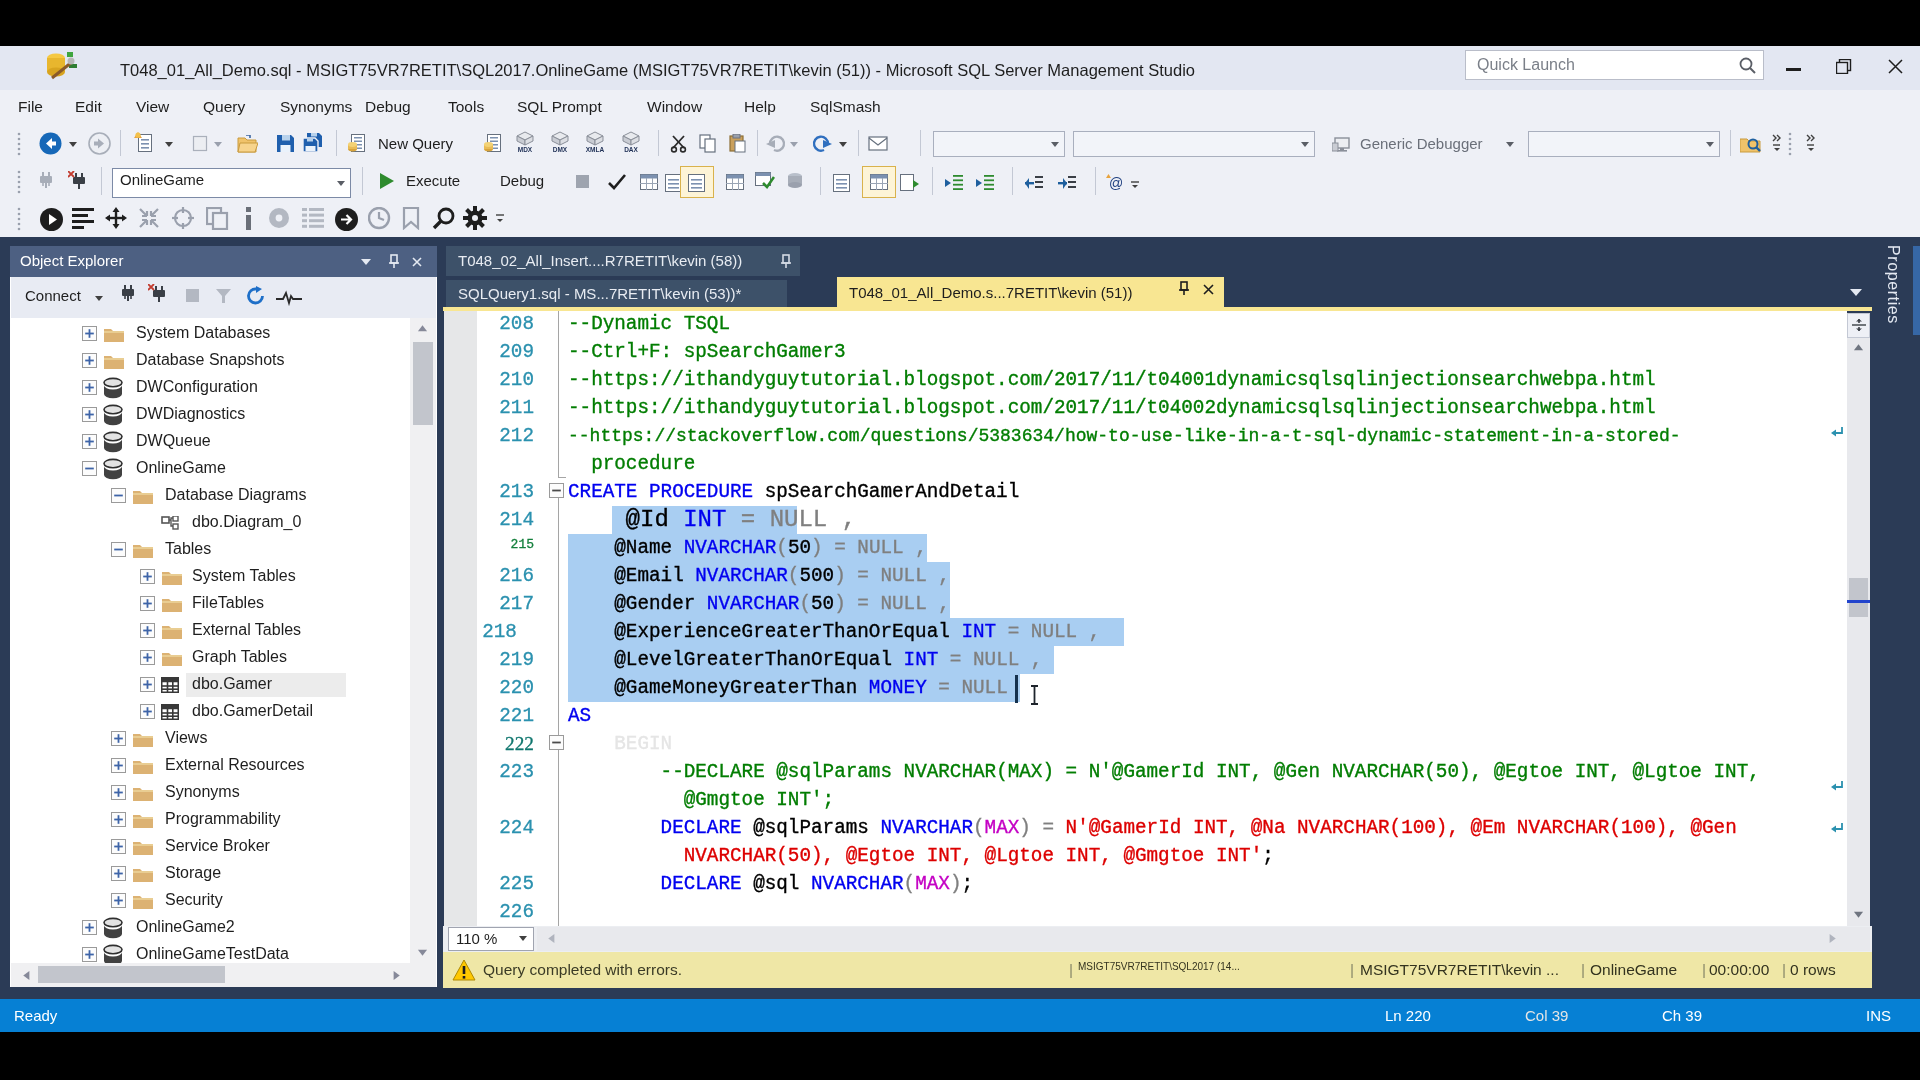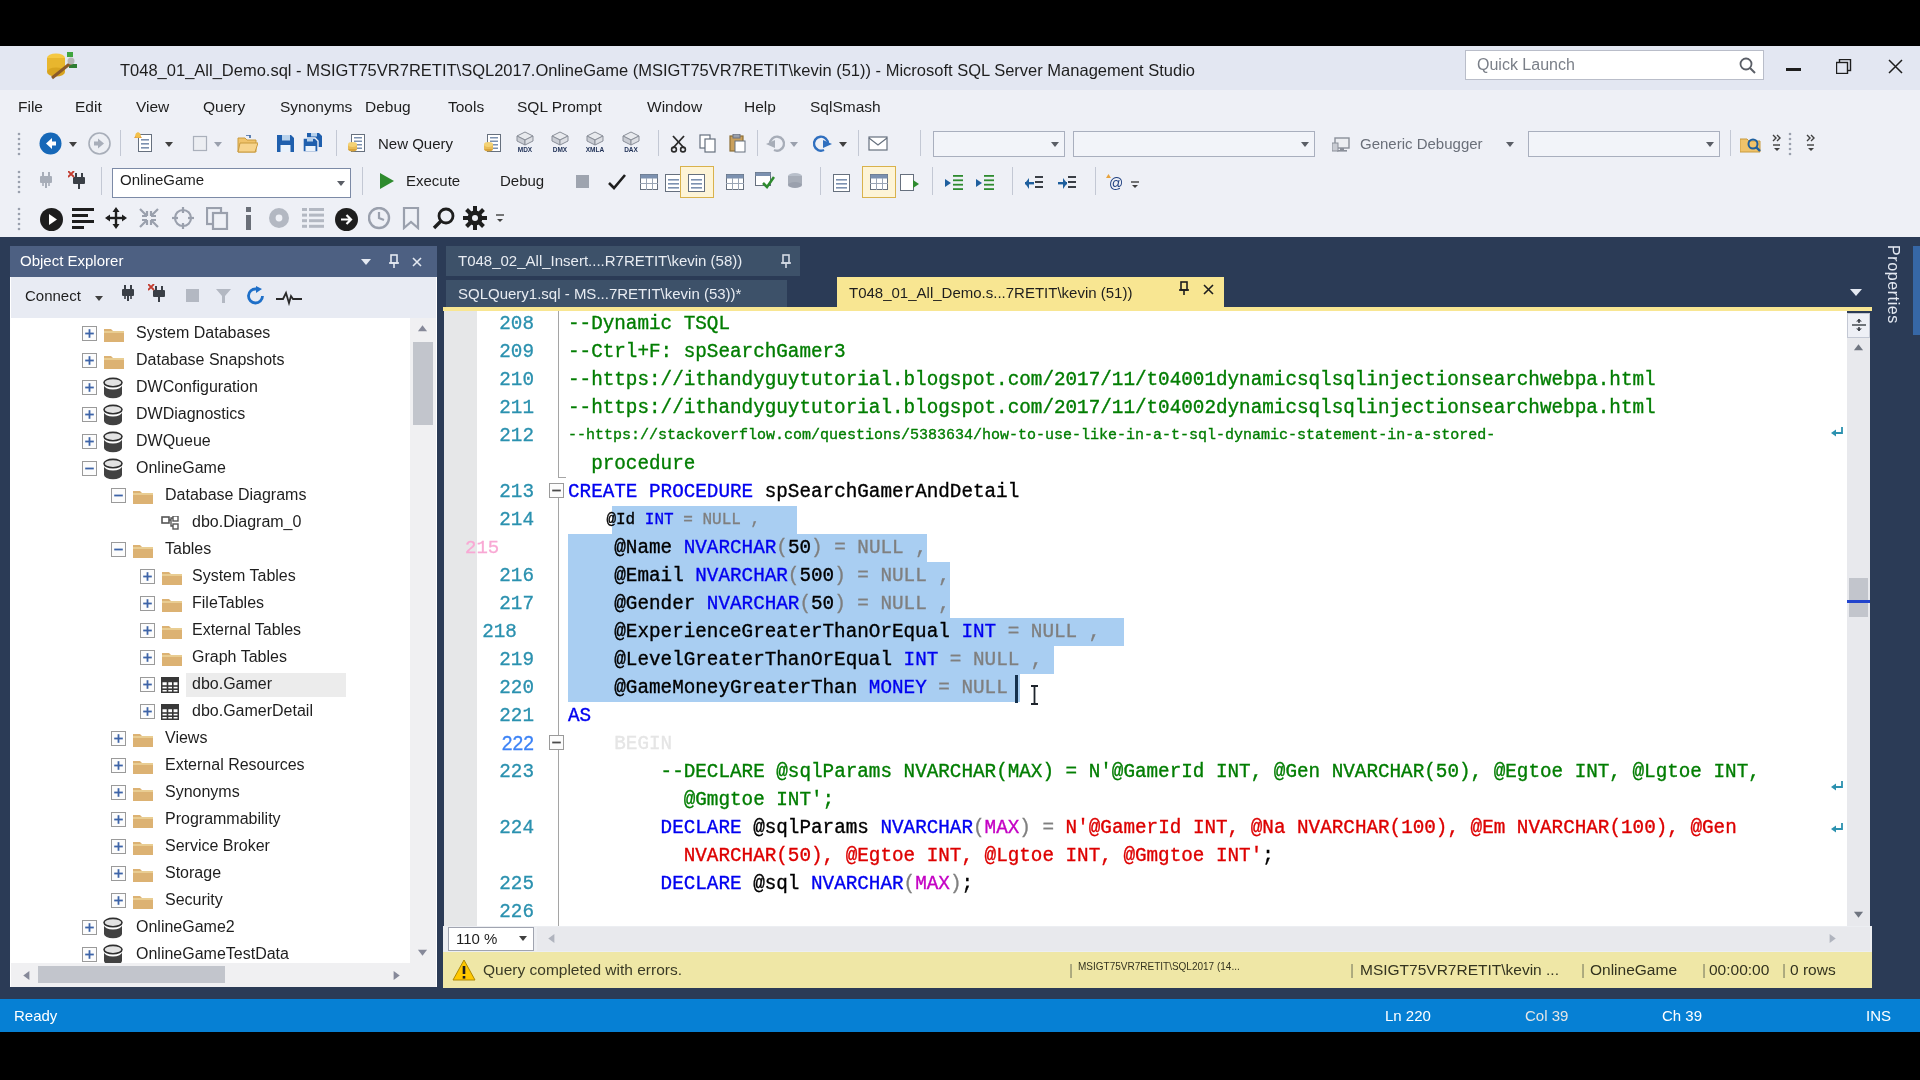--- a/index.html
+++ b/index.html
@@ -800,28 +800,28 @@
 <div style="position:absolute;left:443px;top:307px;width:1429px;height:4px;background:#f8e692"></div>
 <div style="position:absolute;left:444px;top:311px;width:1403px;height:615px;background:#fff"></div>
 <div style="position:absolute;left:444px;top:311px;width:33px;height:615px;background:#e6e7e8"></div>
 <div style="position:absolute;left:465px;top:313px;white-space:pre;font-size:19.3px;color:#2b91af;width:69px;text-align:right;font-family:'Liberation Mono',monospace;-webkit-text-stroke:0.3px">208</div>
 <div style="position:absolute;left:465px;top:341px;white-space:pre;font-size:19.3px;color:#2b91af;width:69px;text-align:right;font-family:'Liberation Mono',monospace;-webkit-text-stroke:0.3px">209</div>
 <div style="position:absolute;left:465px;top:369px;white-space:pre;font-size:19.3px;color:#2b91af;width:69px;text-align:right;font-family:'Liberation Mono',monospace;-webkit-text-stroke:0.3px">210</div>
 <div style="position:absolute;left:465px;top:397px;white-space:pre;font-size:19.3px;color:#2b91af;width:69px;text-align:right;font-family:'Liberation Mono',monospace;-webkit-text-stroke:0.3px">211</div>
 <div style="position:absolute;left:465px;top:425px;white-space:pre;font-size:19.3px;color:#2b91af;width:69px;text-align:right;font-family:'Liberation Mono',monospace;-webkit-text-stroke:0.3px">212</div>
 <div style="position:absolute;left:465px;top:481px;white-space:pre;font-size:19.3px;color:#2b91af;width:69px;text-align:right;font-family:'Liberation Mono',monospace;-webkit-text-stroke:0.3px">213</div>
 <div style="position:absolute;left:465px;top:509px;white-space:pre;font-size:19.3px;color:#2b91af;width:69px;text-align:right;font-family:'Liberation Mono',monospace;-webkit-text-stroke:0.3px">214</div>
-<div style="position:absolute;left:465px;top:537px;white-space:pre;font-size:19px;color:#f9a8d4;width:69px;text-align:left;font-family:'Liberation Mono',monospace;-webkit-text-stroke:0.3px">215</div>
+<div style="position:absolute;left:465px;top:537px;white-space:pre;font-size:13px;color:#15803d;width:69px;text-align:right;font-family:'Liberation Mono',monospace;-webkit-text-stroke:0.3px">215</div>
 <div style="position:absolute;left:465px;top:565px;white-space:pre;font-size:19.3px;color:#2b91af;width:69px;text-align:right;font-family:'Liberation Mono',monospace;-webkit-text-stroke:0.3px">216</div>
 <div style="position:absolute;left:465px;top:593px;white-space:pre;font-size:19.3px;color:#2b91af;width:69px;text-align:right;font-family:'Liberation Mono',monospace;-webkit-text-stroke:0.3px">217</div>
 <div style="position:absolute;left:465px;top:621px;white-space:pre;font-size:19.3px;color:#2b91af;width:69px;text-align:center;font-family:'Liberation Mono',monospace;-webkit-text-stroke:0.3px">218</div>
 <div style="position:absolute;left:465px;top:649px;white-space:pre;font-size:19.3px;color:#2b91af;width:69px;text-align:right;font-family:'Liberation Mono',monospace;-webkit-text-stroke:0.3px">219</div>
 <div style="position:absolute;left:465px;top:677px;white-space:pre;font-size:19.3px;color:#2b91af;width:69px;text-align:right;font-family:'Liberation Mono',monospace;-webkit-text-stroke:0.3px">220</div>
 <div style="position:absolute;left:465px;top:705px;white-space:pre;font-size:19.3px;color:#2b91af;width:69px;text-align:right;font-family:'Liberation Mono',monospace;-webkit-text-stroke:0.3px">221</div>
-<div style="position:absolute;left:465px;top:733px;white-space:pre;font-size:19.3px;color:#3b82f6;width:69px;text-align:right;font-family:Liberation Sans, sans-serif;-webkit-text-stroke:0.3px">222</div>
+<div style="position:absolute;left:465px;top:733px;white-space:pre;font-size:19.3px;color:#0f766e;width:69px;text-align:right;font-family:Liberation Serif, serif;-webkit-text-stroke:0.3px">222</div>
 <div style="position:absolute;left:465px;top:761px;white-space:pre;font-size:19.3px;color:#2b91af;width:69px;text-align:right;font-family:'Liberation Mono',monospace;-webkit-text-stroke:0.3px">223</div>
 <div style="position:absolute;left:465px;top:817px;white-space:pre;font-size:19.3px;color:#2b91af;width:69px;text-align:right;font-family:'Liberation Mono',monospace;-webkit-text-stroke:0.3px">224</div>
 <div style="position:absolute;left:465px;top:873px;white-space:pre;font-size:19.3px;color:#2b91af;width:69px;text-align:right;font-family:'Liberation Mono',monospace;-webkit-text-stroke:0.3px">225</div>
 <div style="position:absolute;left:465px;top:901px;white-space:pre;font-size:19.3px;color:#2b91af;width:69px;text-align:right;font-family:'Liberation Mono',monospace;-webkit-text-stroke:0.3px">226</div>
 <div style="position:absolute;left:558px;top:311px;width:1px;height:166px;background:#a5a5a5"></div>
 <div style="position:absolute;left:558px;top:477px;width:8px;height:1px;background:#a5a5a5"></div>
 <div style="position:absolute;left:549px;top:483px;line-height:0"><svg width="15" height="15" viewBox="0 0 15 15">
       <rect x="0.5" y="0.5" width="14" height="14" fill="#fcfcfc" stroke="#9a9a9a" stroke-width="1"></rect>
       <line x1="3.2" y1="7.5" x2="11.8" y2="7.5" stroke="#4a4a4a" stroke-width="1.8"></line>
     </svg></div>
@@ -835,24 +835,24 @@
 <div style="position:absolute;left:568px;top:534px;width:359px;height:28px;background:#a9cef2"></div>
 <div style="position:absolute;left:568px;top:562px;width:382px;height:28px;background:#a9cef2"></div>
 <div style="position:absolute;left:568px;top:590px;width:382px;height:28px;background:#a9cef2"></div>
 <div style="position:absolute;left:568px;top:618px;width:556px;height:28px;background:#a9cef2"></div>
 <div style="position:absolute;left:568px;top:646px;width:486px;height:28px;background:#a9cef2"></div>
 <div style="position:absolute;left:568px;top:674px;width:452px;height:28px;background:#a9cef2"></div>
 <div class="mono" style="position:absolute;left:568px;top:310px;height:28px;line-height:28px;font-size:19.3px;white-space:pre;color:#000"><span style="color:#027d02">--Dynamic TSQL</span></div>
 <div class="mono" style="position:absolute;left:568px;top:338px;height:28px;line-height:28px;font-size:19.3px;white-space:pre;color:#000"><span style="color:#027d02">--Ctrl+F: spSearchGamer3</span></div>
 <div class="mono" style="position:absolute;left:568px;top:366px;height:28px;line-height:28px;font-size:19.3px;white-space:pre;color:#000"><span style="color:#027d02">--https://ithandyguytutorial.blogspot.com/2017/11/t04001dynamicsqlsqlinjectionsearchwebpa.html</span></div>
 <div class="mono" style="position:absolute;left:568px;top:394px;height:28px;line-height:28px;font-size:19.3px;white-space:pre;color:#000"><span style="color:#027d02">--https://ithandyguytutorial.blogspot.com/2017/11/t04002dynamicsqlsqlinjectionsearchwebpa.html</span></div>
-<div class="mono" style="position:absolute;left:568px;top:422px;height:28px;line-height:28px;font-size:15px;white-space:pre;color:#000"><span style="color:#027d02">--https://stackoverflow.com/questions/5383634/how-to-use-like-in-a-t-sql-dynamic-statement-in-a-stored-</span></div>
+<div class="mono" style="position:absolute;left:568px;top:422px;height:28px;line-height:28px;font-size:18px;white-space:pre;color:#000"><span style="color:#027d02">--https://stackoverflow.com/questions/5383634/how-to-use-like-in-a-t-sql-dynamic-statement-in-a-stored-</span></div>
 <div class="mono" style="position:absolute;left:568px;top:450px;height:28px;line-height:28px;font-size:19.3px;white-space:pre;color:#000"><span style="color:#027d02">  procedure</span></div>
 <div class="mono" style="position:absolute;left:568px;top:478px;height:28px;line-height:28px;font-size:19.3px;white-space:pre;color:#000"><span style="color:#0000f0">CREATE PROCEDURE</span><span style="color:#000"> spSearchGamerAndDetail</span></div>
-<div class="mono" style="position:absolute;left:568px;top:506px;height:28px;line-height:28px;font-size:16px;white-space:pre;color:#000">    <span style="color:#000">@Id </span><span style="color:#0000f0">INT</span><span style="color:#7f7f7f"> = NULL ,</span></div>
+<div class="mono" style="position:absolute;left:568px;top:506px;height:28px;line-height:28px;font-size:24px;white-space:pre;color:#000">    <span style="color:#000">@Id </span><span style="color:#0000f0">INT</span><span style="color:#7f7f7f"> = NULL ,</span></div>
 <div class="mono" style="position:absolute;left:568px;top:534px;height:28px;line-height:28px;font-size:19.3px;white-space:pre;color:#000"><span style="color:#000">    @Name </span><span style="color:#0000f0">NVARCHAR</span><span style="color:#7f7f7f">(</span><span style="color:#000">50</span><span style="color:#7f7f7f">)</span><span style="color:#7f7f7f"> = NULL ,</span></div>
 <div class="mono" style="position:absolute;left:568px;top:562px;height:28px;line-height:28px;font-size:19.3px;white-space:pre;color:#000"><span style="color:#000">    @Email </span><span style="color:#0000f0">NVARCHAR</span><span style="color:#7f7f7f">(</span><span style="color:#000">500</span><span style="color:#7f7f7f">)</span><span style="color:#7f7f7f"> = NULL ,</span></div>
 <div class="mono" style="position:absolute;left:568px;top:590px;height:28px;line-height:28px;font-size:19.3px;white-space:pre;color:#000"><span style="color:#000">    @Gender </span><span style="color:#0000f0">NVARCHAR</span><span style="color:#7f7f7f">(</span><span style="color:#000">50</span><span style="color:#7f7f7f">)</span><span style="color:#7f7f7f"> = NULL ,</span></div>
 <div class="mono" style="position:absolute;left:568px;top:618px;height:28px;line-height:28px;font-size:19.3px;white-space:pre;color:#000"><span style="color:#000">    @ExperienceGreaterThanOrEqual </span><span style="color:#0000f0">INT</span><span style="color:#7f7f7f"> = NULL ,</span></div>
 <div class="mono" style="position:absolute;left:568px;top:646px;height:28px;line-height:28px;font-size:19.3px;white-space:pre;color:#000"><span style="color:#000">    @LevelGreaterThanOrEqual </span><span style="color:#0000f0">INT</span><span style="color:#7f7f7f"> = NULL ,</span></div>
 <div class="mono" style="position:absolute;left:568px;top:674px;height:28px;line-height:28px;font-size:19.3px;white-space:pre;color:#000"><span style="color:#000">    @GameMoneyGreaterThan </span><span style="color:#0000f0">MONEY</span><span style="color:#7f7f7f"> = NULL</span></div>
 <div class="mono" style="position:absolute;left:568px;top:702px;height:28px;line-height:28px;font-size:19.3px;white-space:pre;color:#000"><span style="color:#0000f0">AS</span></div>
 <div class="mono" style="position:absolute;left:568px;top:730px;height:28px;line-height:28px;font-size:19.3px;white-space:pre;color:#000">    <span style="color:#e5e5e5">BEGIN</span></div>
 <div class="mono" style="position:absolute;left:568px;top:758px;height:28px;line-height:28px;font-size:19.3px;white-space:pre;color:#000">        <span style="color:#027d02">--DECLARE @sqlParams NVARCHAR(MAX) = N'@GamerId INT, @Gen NVARCHAR(50), @Egtoe INT, @Lgtoe INT,</span></div>
 <div class="mono" style="position:absolute;left:568px;top:786px;height:28px;line-height:28px;font-size:19.3px;white-space:pre;color:#000">          <span style="color:#027d02">@Gmgtoe INT';</span></div>

